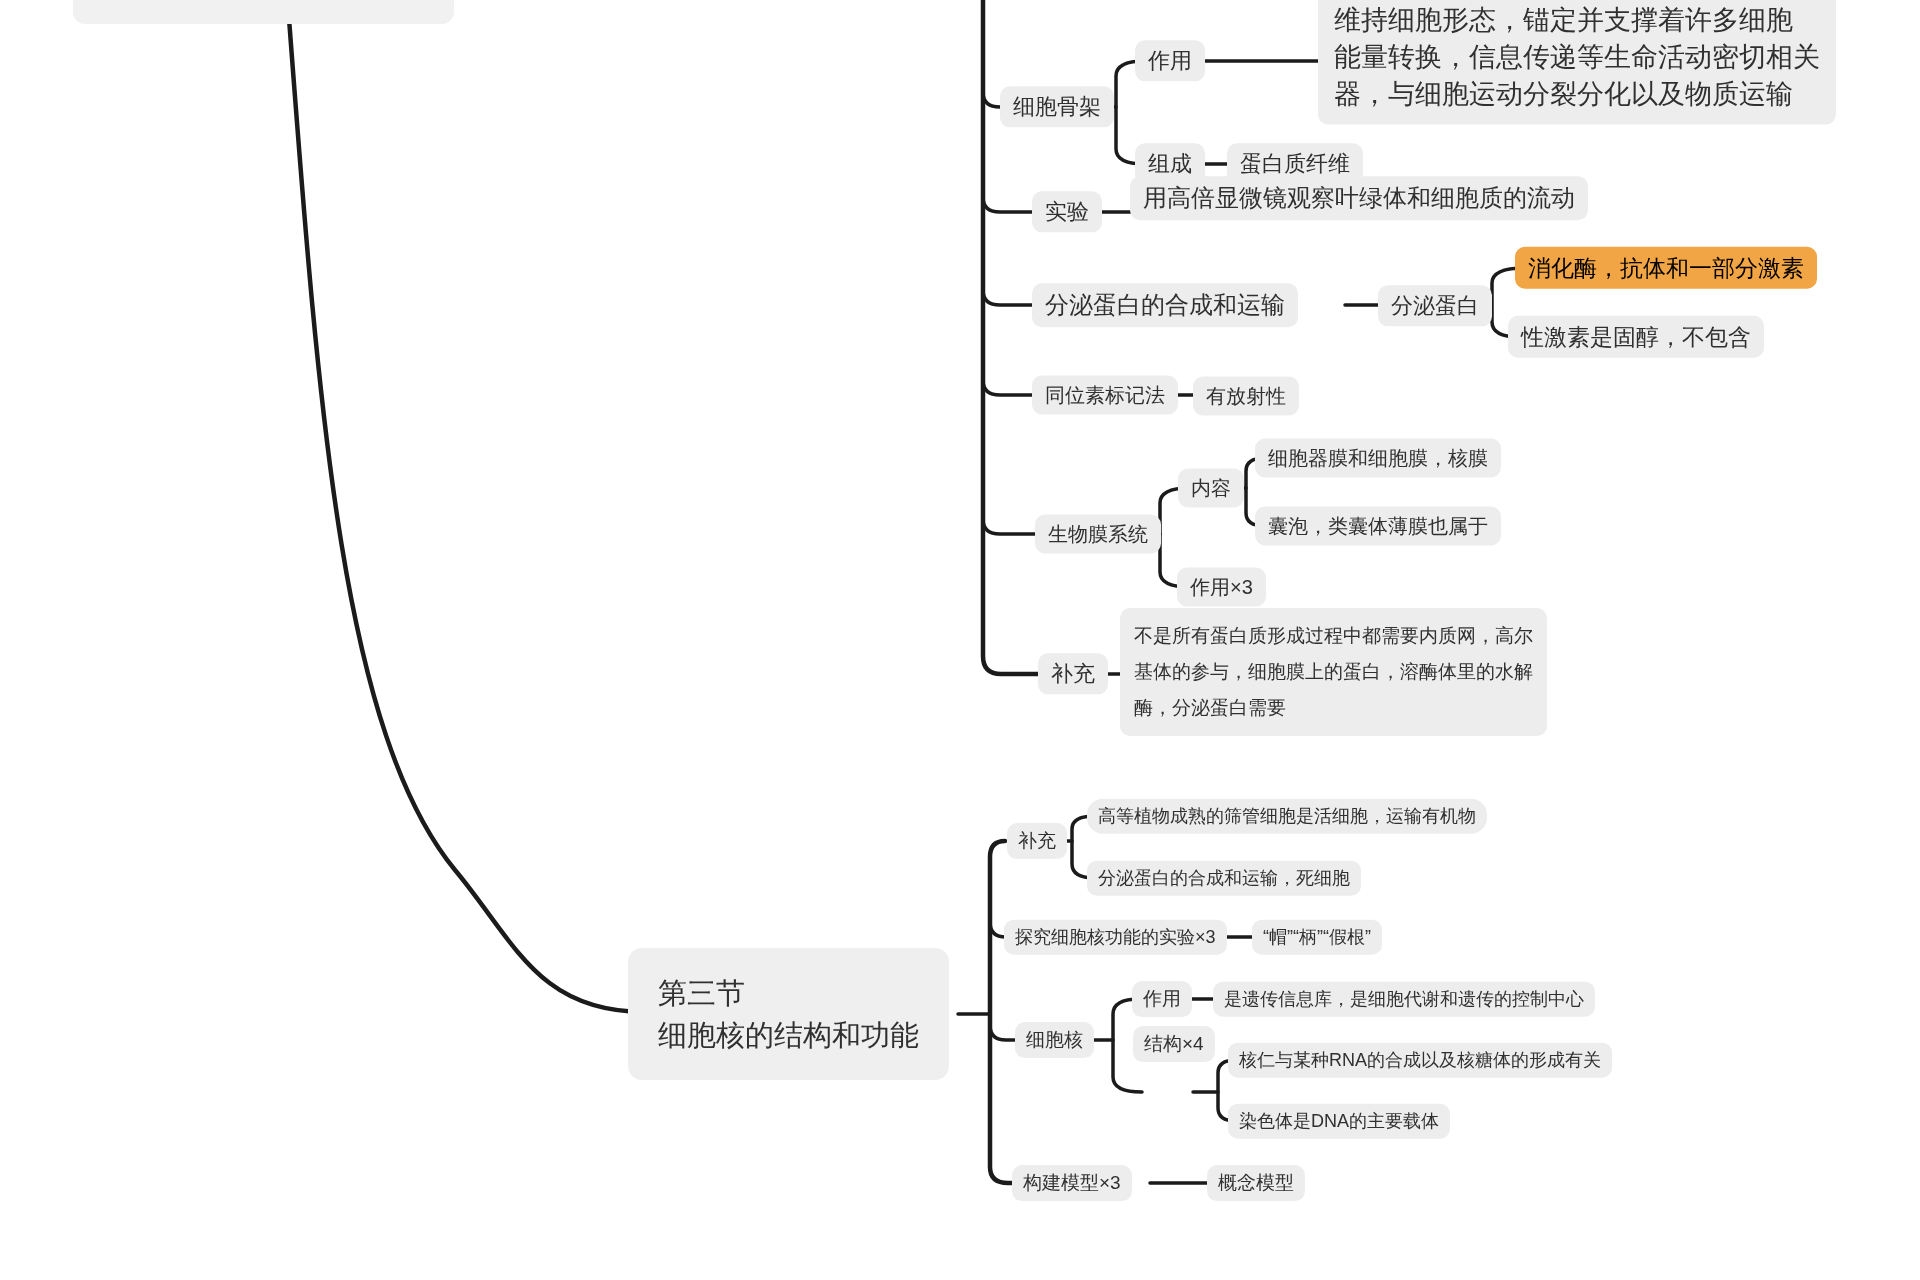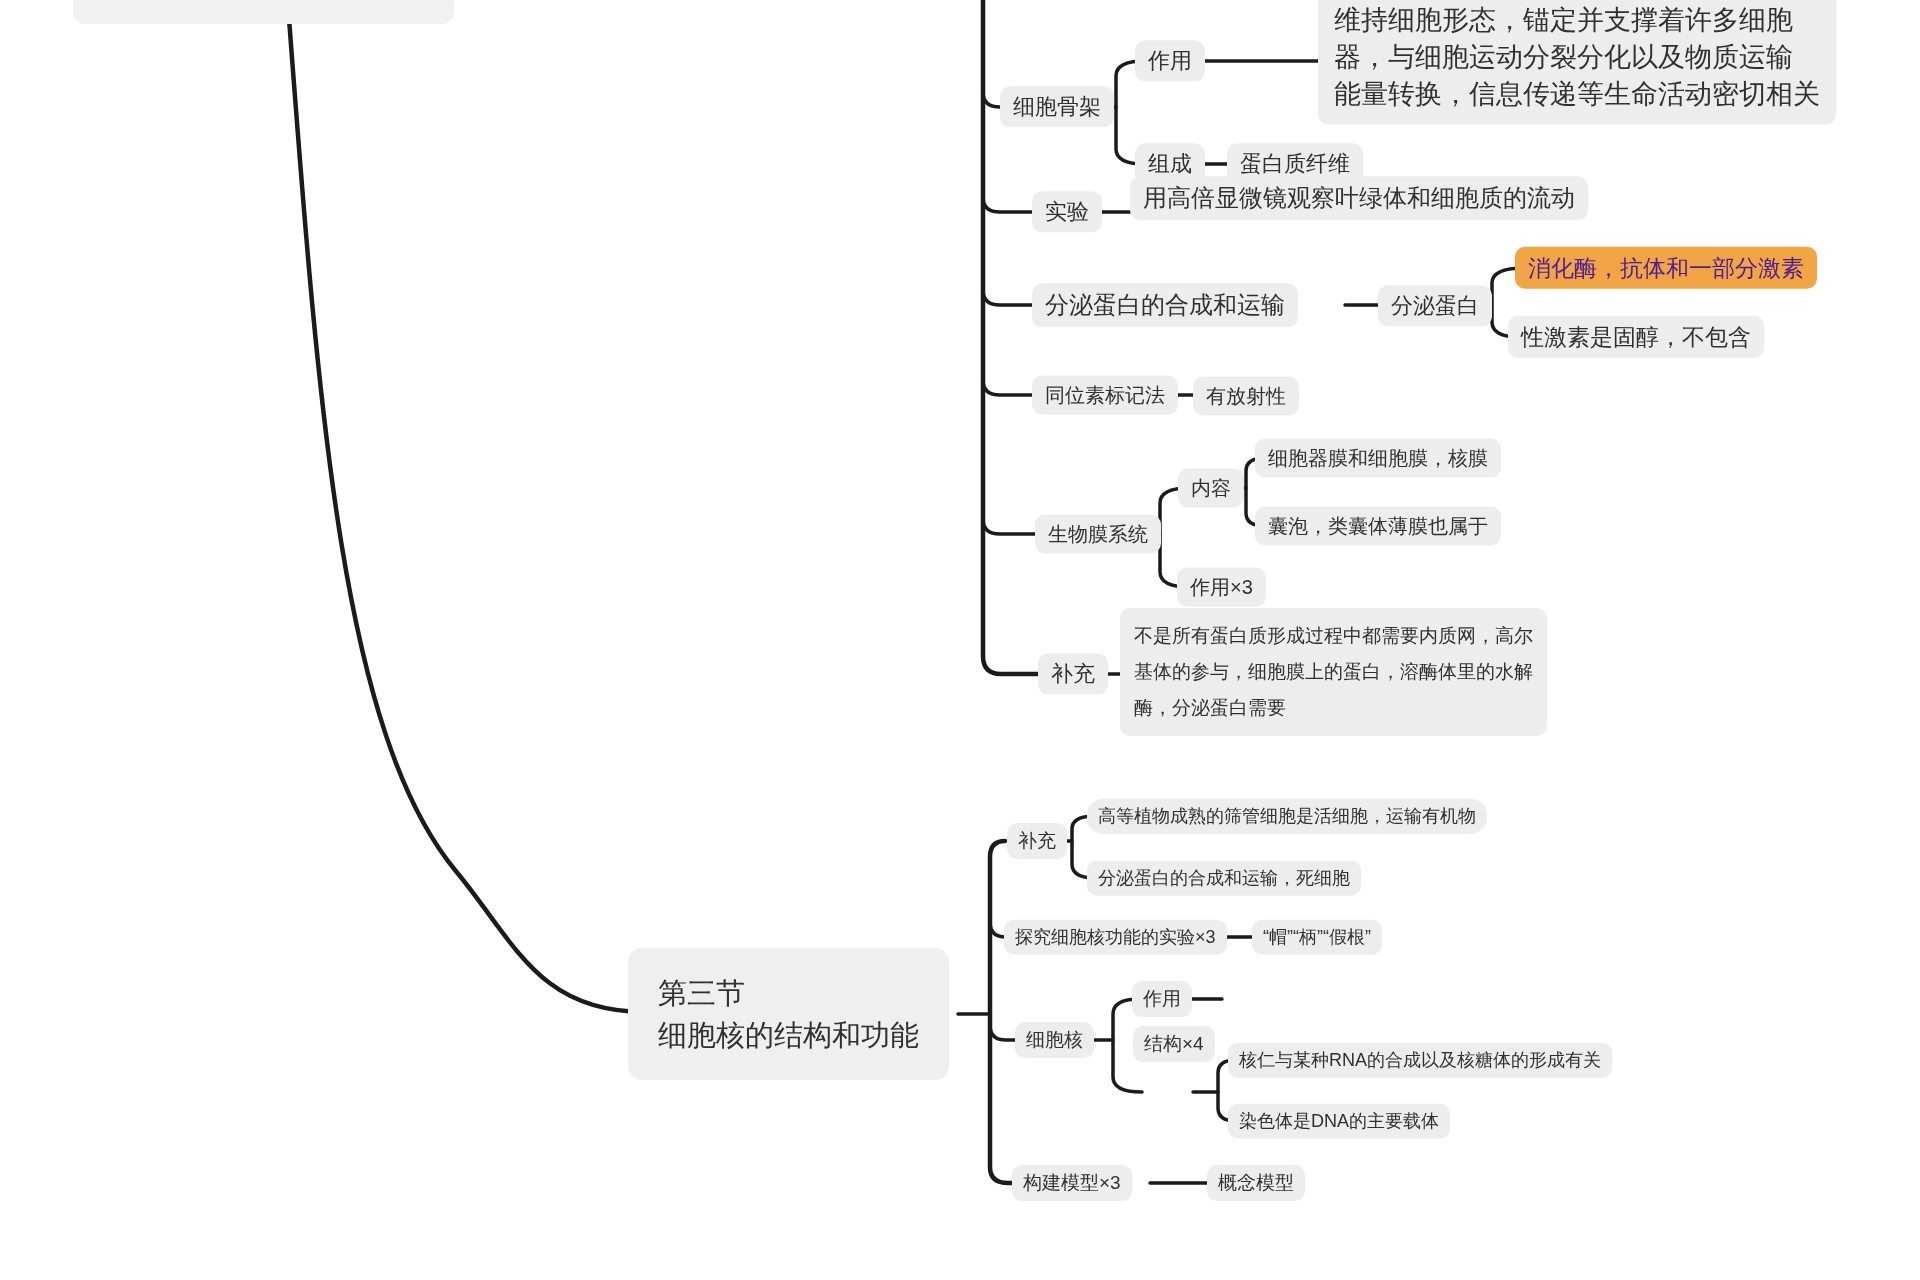--- a/index.html
+++ b/index.html
@@ -8,21 +8,21 @@
   #wires{position:absolute;left:0;top:0;z-index:0;}
   .node{position:absolute;z-index:1;background:#ededed;border-radius:10px;
         white-space:nowrap;transform:translateY(-50%);color:#303030;
         padding:8px 13px;font-size:22px;line-height:1.15;}
   .sm{padding:7px 11px;font-size:18px;}
   .md{font-size:20px;}
   .lg{font-size:24px;}
   .block{white-space:normal;}
   .blockA{font-size:27px;line-height:37px;padding:12px 16px;}
   .blockB{font-size:19px;line-height:36px;padding:10px 14px;}
-  .highlight{background:#f2a544;color:#4c1d95;}
+  .highlight{background:#f2a544;color:#000000;}
   .title{font-size:29px;line-height:42px;padding:24px 30px;border-radius:14px;background:#efefef;font-family:Liberation Serif, serif;}
   .clipped{transform:none;background:#f1f1f1;border-radius:12px;}
   path{stroke:#1b1b1b;fill:none;stroke-linecap:round;}
   .wire{stroke-width:3.5px;}
   .trunk{stroke-width:4.5px;}
 </style>
 </head>
 <body>
 
 <div id="stage">
@@ -74,22 +74,22 @@
   </svg>
 
   <div class="node clipped" style="left:73px;top:-38px;width:355px;height:46px;"></div>
 
   <div class="node" style="left:1000px;top:107px;">细胞骨架</div>
 
   <div class="node" style="left:1135px;top:61px;">作用</div>
 
   <div class="node block blockA" style="left:1318px;top:57px;">
     <div>维持细胞形态，锚定并支撑着许多细胞</div>
+    <div>能量转换，信息传递等生命活动密切相关</div>
     <div>器，与细胞运动分裂分化以及物质运输</div>
-    <div>能量转换，信息传递等生命活动密切相关</div>
   </div>
 
   <div class="node" style="left:1135px;top:164px;">组成</div>
   <div class="node" style="left:1227px;top:164px;">蛋白质纤维</div>
 
   <div class="node" style="left:1032px;top:212px;">实验</div>
   <div class="node lg" style="left:1130px;top:198px;">用高倍显微镜观察叶绿体和细胞质的流动</div>
 
   <div class="node lg" style="left:1032px;top:305px;">分泌蛋白的合成和运输</div>
   <div class="node" style="left:1378px;top:306px;">分泌蛋白</div>
@@ -119,20 +119,21 @@
 
   <div class="node sm" style="left:1007px;top:841px;font-size:19px;">补充</div>
   <div class="node sm" style="left:1087px;top:816px;border-radius:16px;">高等植物成熟的筛管细胞是活细胞，运输有机物</div>
   <div class="node sm" style="left:1087px;top:878px;">分泌蛋白的合成和运输，死细胞</div>
 
   <div class="node sm" style="left:1004px;top:937px;">探究细胞核功能的实验×3</div>
   <div class="node sm" style="left:1252px;top:937px;">“帽”“柄”“假根”</div>
 
   <div class="node sm" style="left:1015px;top:1040px;font-size:19px;">细胞核</div>
   <div class="node sm" style="left:1132px;top:999px;font-size:19px;">作用</div>
+  <div class="node sm" style="left:1213px;top:999px;">是遗传信息库，是细胞代谢和遗传的控制中心</div>
   <div class="node sm" style="left:1133px;top:1044px;font-size:19px;">结构×4</div>
   <div class="node sm" style="left:1228px;top:1060px;">核仁与某种RNA的合成以及核糖体的形成有关</div>
   <div class="node sm" style="left:1228px;top:1121px;">染色体是DNA的主要载体</div>
 
   <div class="node sm" style="left:1012px;top:1183px;font-size:19px;">构建模型×3</div>
   <div class="node sm" style="left:1207px;top:1183px;font-size:19px;">概念模型</div>
 
 </div>
 
 </body></html>

